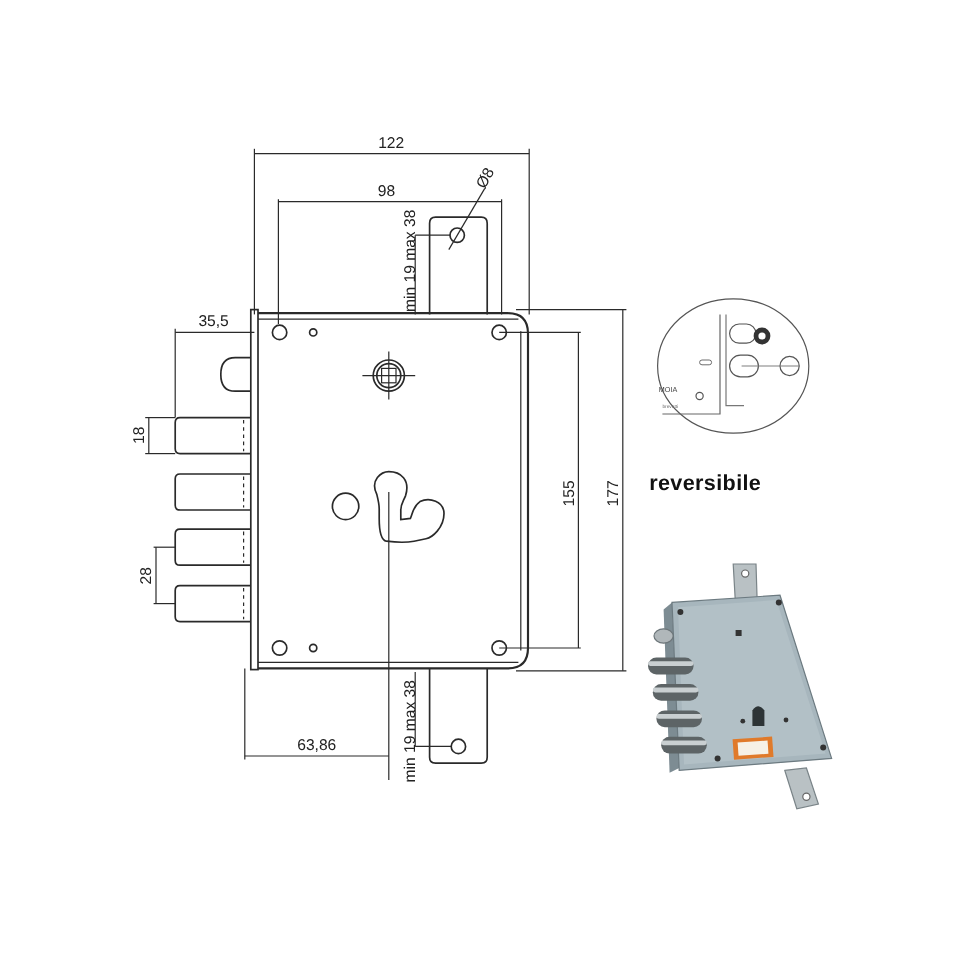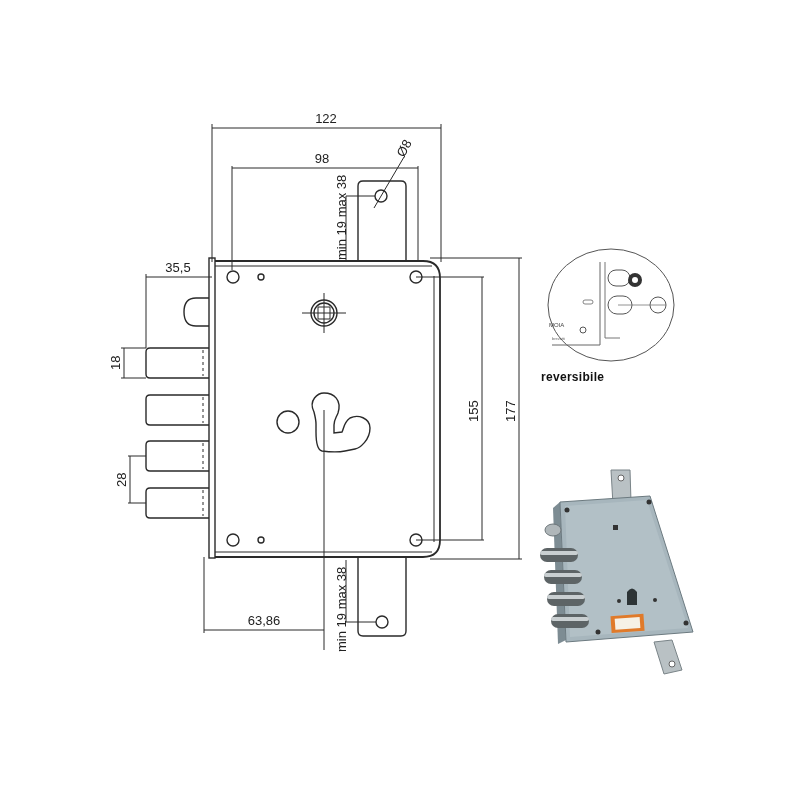--- a/index.html
+++ b/index.html
@@ -1,19 +1,19 @@
 <!DOCTYPE html>
 <html><head>
   <meta charset="utf-8">
   <style>
     html, body { margin: 0; padding: 0; background: #ffffff; }
     body { width: 800px; height: 800px; position: relative; overflow: hidden; font-family: "Liberation Sans", sans-serif; }
     #canvas { position: absolute; left: 0; top: 0; width: 800px; height: 800px; }
     .dim-text { font-family: "Liberation Sans", sans-serif; font-size: 13px; fill: #222; }
-    .rev-label { position: absolute; left: 541px; top: 370px; font-family: "Liberation Sans", sans-serif; font-weight: bold; font-size: 12px; color: #111; letter-spacing: 0.3px; }
+    .rev-label { position: absolute; left: 541px; top: 392px; font-family: "Liberation Sans", sans-serif; font-weight: bold; font-size: 18px; color: #111; letter-spacing: 0.3px; }
     .ln { stroke: #2a2a2a; fill: none; stroke-width: 1.4; }
     .ln-thin { stroke: #2a2a2a; fill: none; stroke-width: 1; }
     .ln-thick { stroke: #2a2a2a; fill: none; stroke-width: 1.8; }
   </style>
 </head>
 <body>
 
 <svg id="canvas" viewBox="0 0 800 800" xmlns="http://www.w3.org/2000/svg">
 
   <g>

